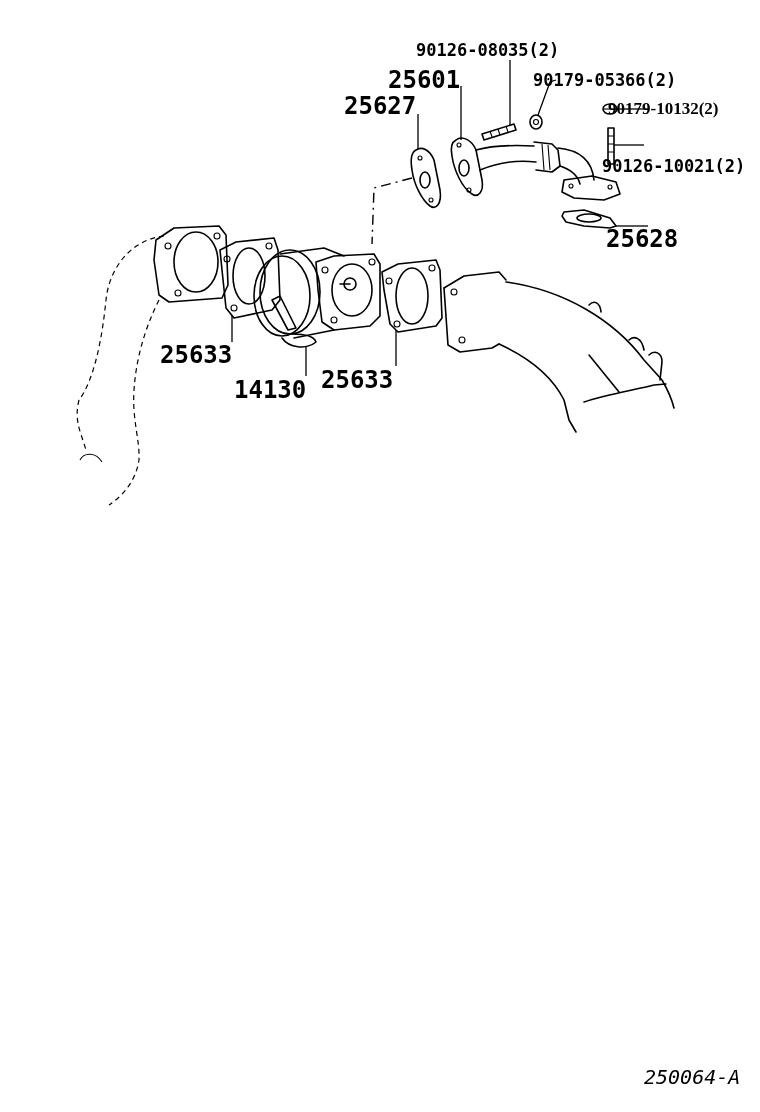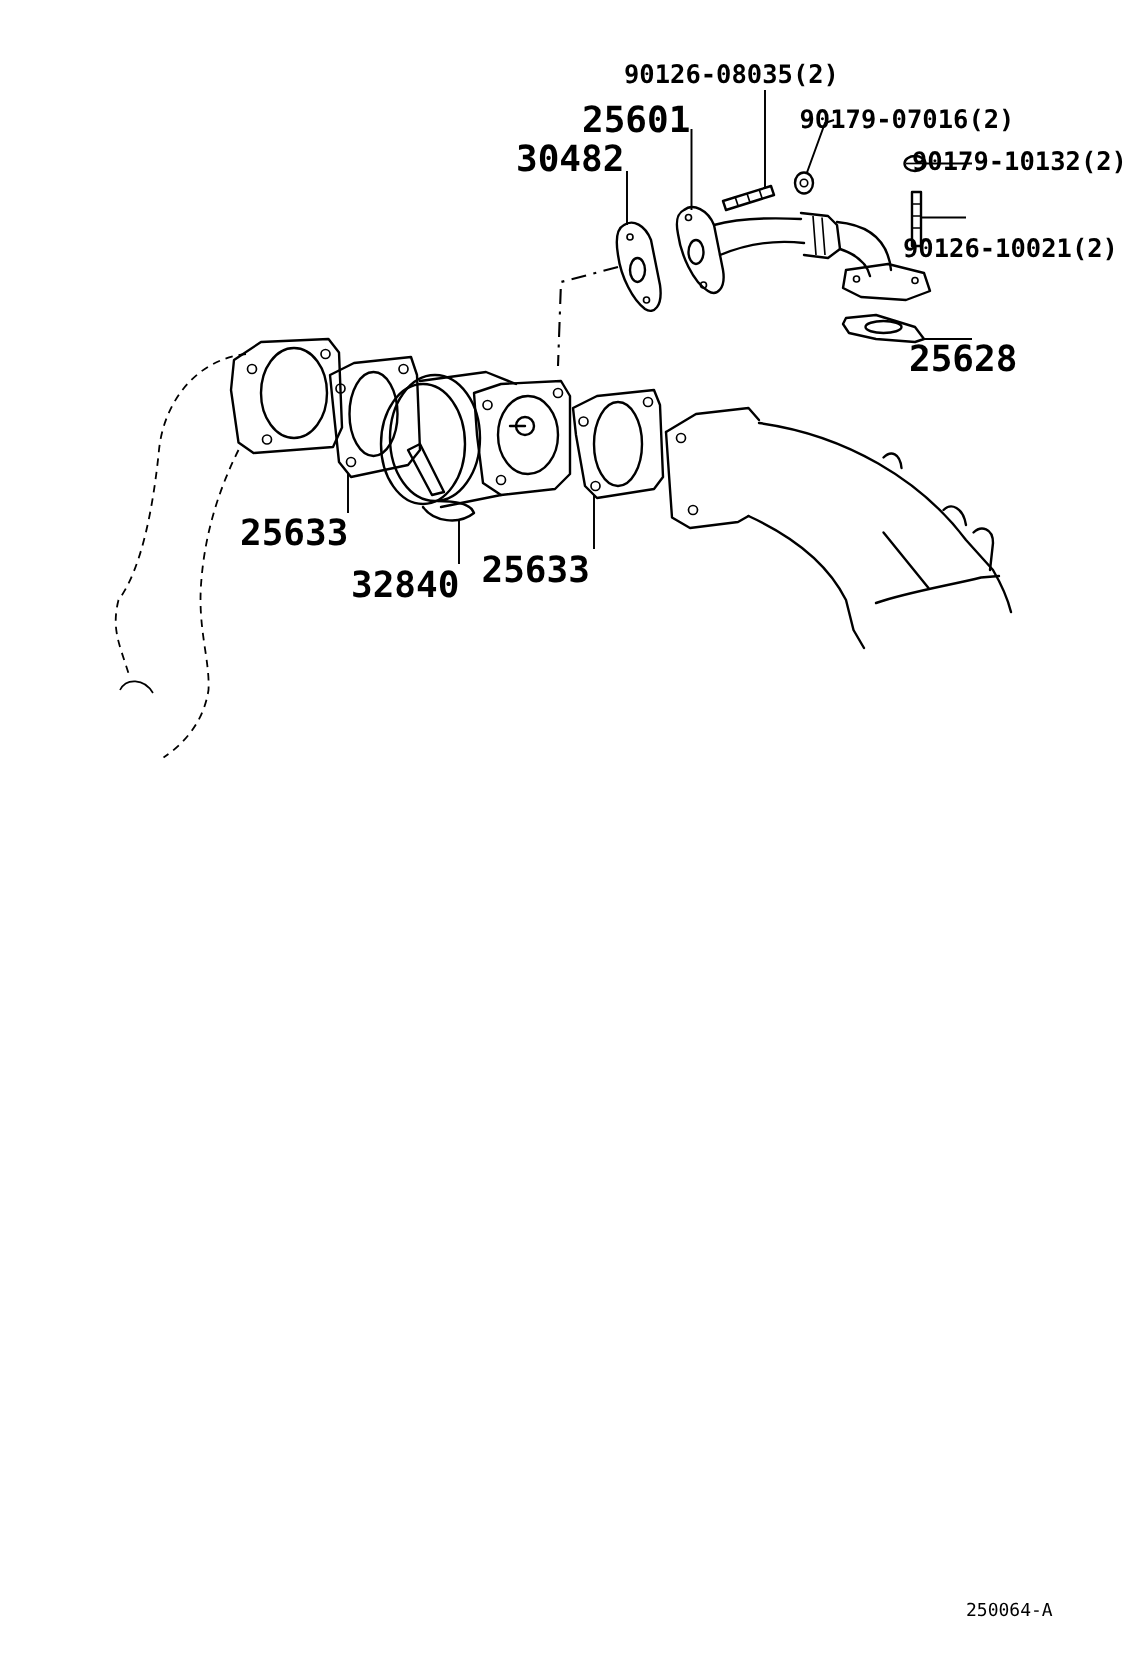--- a/index.html
+++ b/index.html
@@ -8,21 +8,21 @@
   .lbl {
     position: absolute;
     font-family: "DejaVu Sans Mono", "Liberation Mono", monospace;
     font-weight: bold;
     color: #000;
     white-space: nowrap;
     line-height: 1;
   }
   .lbl.big { font-size: 24px; letter-spacing: 0px; }
   .lbl.small { font-size: 17px; letter-spacing: 0px; }
-  .lbl.ref { font-size: 12px; font-weight: normal; }
+  .lbl.ref { font-size: 20px; font-weight: normal; font-style: italic; }
   svg .ln { fill: none; stroke: #000; stroke-width: 1.6; stroke-linecap: round; stroke-linejoin: round; }
   svg .th { fill: none; stroke: #000; stroke-width: 1.1; }
   svg .dash { fill: none; stroke: #000; stroke-width: 1.4; stroke-dasharray: 10 5 2 5; }
   svg .dsh2 { fill: none; stroke: #000; stroke-width: 1.2; stroke-dasharray: 5 4; }
   svg .ldr { fill: none; stroke: #000; stroke-width: 1.3; }
 </style>
 </head>
 <body>
 
 <div id="canvas">
@@ -150,23 +150,23 @@
     <line class="ldr" x1="572" y1="226" x2="604" y2="226"></line>
     <line class="ldr" x1="188" y1="316" x2="188" y2="342"></line>
     <line class="ldr" x1="262" y1="346" x2="262" y2="376"></line>
     <line class="ldr" x1="352" y1="330" x2="352" y2="366"></line>
   </g>
 </svg>
 
   
   <div class="lbl small" style="left:416px; top:42px;">90126-08035(2)</div>
   <div class="lbl big" style="left:388px; top:68px;">25601</div>
-  <div class="lbl small" style="left:533px; top:72px;">90179-07016(2)</div>
-  <div class="lbl big" style="left:344px; top:94px;">30482</div>
-  <div class="lbl small" style="left:608px; top:100px;">90179-10132(2)</div>
+  <div class="lbl small" style="left:533px; top:72px;">90179-05366(2)</div>
+  <div class="lbl big" style="left:344px; top:94px;">25627</div>
+  <div class="lbl small" style="left:608px; top:100px;font-family:Liberation Serif, serif;">90179-10132(2)</div>
   <div class="lbl small" style="left:602px; top:137px;margin-top:21px;">90126-10021(2)</div>
   <div class="lbl big" style="left:606px; top:227px;">25628</div>
   <div class="lbl big" style="left:160px; top:343px;">25633</div>
-  <div class="lbl big" style="left:234px; top:378px;">32840</div>
+  <div class="lbl big" style="left:234px; top:378px;">14130</div>
   <div class="lbl big" style="left:321px; top:368px;">25633</div>
 
   <div class="lbl ref" style="left:644px; top:1067px;">250064-A</div>
 </div>
 
 </body></html>

